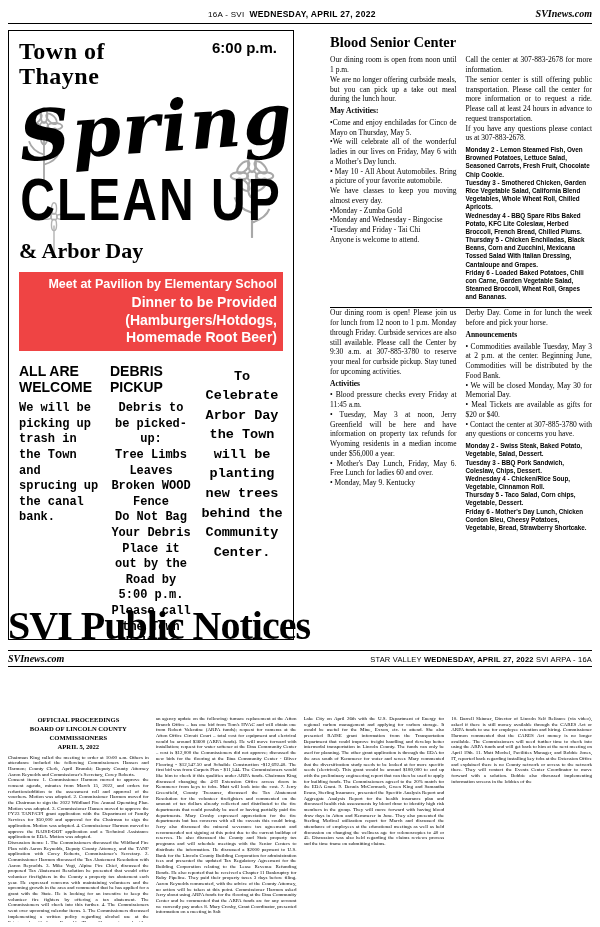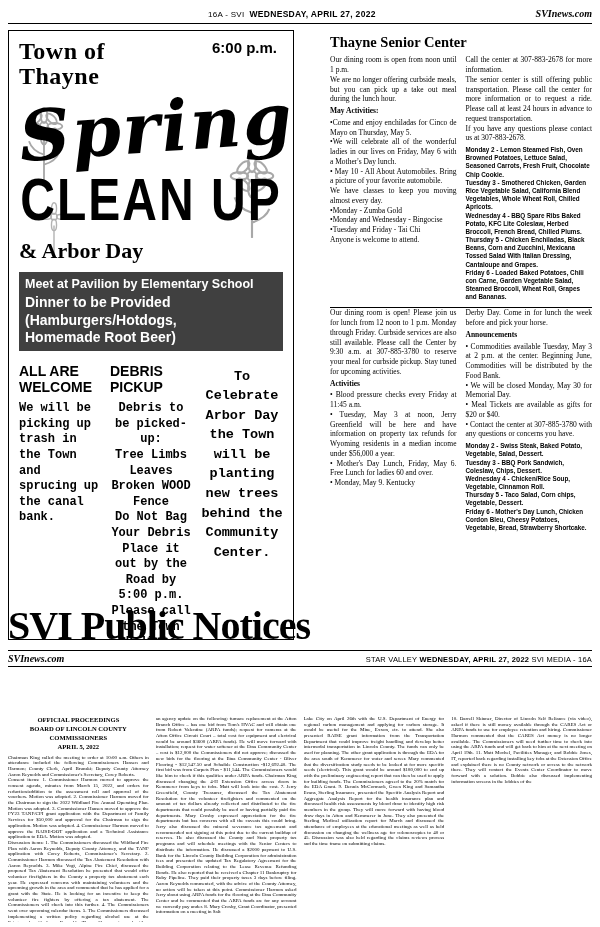--- a/index.html
+++ b/index.html
@@ -31,21 +31,21 @@
   .ad-datetime { text-align:center; font:bold 15px/1.2 "Liberation Sans", sans-serif; padding-right:6px; }
   .ad-spring {
     font:italic bold 70px/0.95 "DejaVu Serif", serif;
     text-align:center; transform:rotate(-4deg); margin-top:6px; letter-spacing:2px;
   }
   .ad-cleanup {
     font:bold 48px/1 "Liberation Sans", sans-serif; letter-spacing:2px;
     text-align:center; transform:scaleY(1.25); margin-top:14px;
   }
   .ad-arbor { font:bold 22px "Liberation Serif", serif; text-align:left; margin:14px 70px 8px 0; }
-  .ad-bar { background:#404040; color:#fff; text-align:left; padding:4px 6px; }
+  .ad-bar { background:#ef4444; color:#fff; text-align:right; padding:4px 6px; }
   .ad-bar .bar1 { font:bold 12.5px/1.3 "Liberation Sans", sans-serif; }
   .ad-bar .bar2 { font:bold 14px/1.25 "Liberation Sans", sans-serif; white-space:pre-line; margin-top:2px; }
   .ad-cols { display:flex; gap:9px; margin-top:12px; min-height:212px; }
   .ad-col { flex:1; font:bold 12px/1.3 "Liberation Sans", sans-serif; }
   .ad-col-head { font:bold 14px/1.2 "Liberation Sans", sans-serif; text-align:left; margin-bottom:5px; }
   .ad-col-body { white-space:pre-line;font-family:Liberation Mono, monospace; }
   .ad-col.c2 { text-align:center; }
   .ad-col.c3 .ad-col-body { font-size:13.5px; text-align:center; line-height:1.45; padding-top:4px; }
   .flowers { position:absolute; z-index:1; opacity:.75; }
   .f1 { left:10px;  top:72px;  width:50px; }
@@ -169,21 +169,21 @@
       </div>
       <div class="ad-col c3">
         <div class="ad-col-body">To Celebrate Arbor Day the Town will be planting new trees behind the Community Center.</div>
       </div>
     </div>
 
   </section>
 
   <section class="right-col">
     <article class="art">
-      <h2 class="art-title">Thayne Senior Center</h2>
+      <h2 class="art-title">Blood Senior Center</h2>
       <div class="art-cols">
         <div class="art-col">
           <div class="pre">Our dining room is open from noon until 1 p.m.
 We are no longer offering curbside meals, but you can pick up a take out meal during the lunch hour.</div>
           <div class="subhead">May Activities:</div>
           <div class="pre">•Come and enjoy enchiladas for Cinco de Mayo on Thursday, May 5.
 •We will celebrate all of the wonderful ladies in our lives on Friday, May 6 with a Mother's Day lunch.
 • May 10 - All About Automobiles. Bring a picture of your favorite automobile.
 We have classes to keep you moving almost every day.
 •Monday - Zumba Gold
@@ -231,21 +231,21 @@
     </article>
   </section>
 
   <section class="notices-banner">
     <h1>SVI Public Notices</h1>
     <div class="notices-row">
       <span class="notices-site">SVInews.com</span>
       <span class="notices-right">
         <span>STAR VALLEY</span>
         <b>WEDNESDAY, APRIL 27, 2022</b>
-        <span>SVI MEDIA - 16A</span>
+        <span>SVI ARPA - 16A</span>
       </span>
     </div>
   </section>
 
   <section class="proceedings">
     <div class="proc-col">
       <div class="proc-head">
         <div>OFFICIAL PROCEEDINGS</div>
         <div>BOARD OF LINCOLN COUNTY COMMISSIONERS</div>
         <div>APRIL 5, 2022</div>

